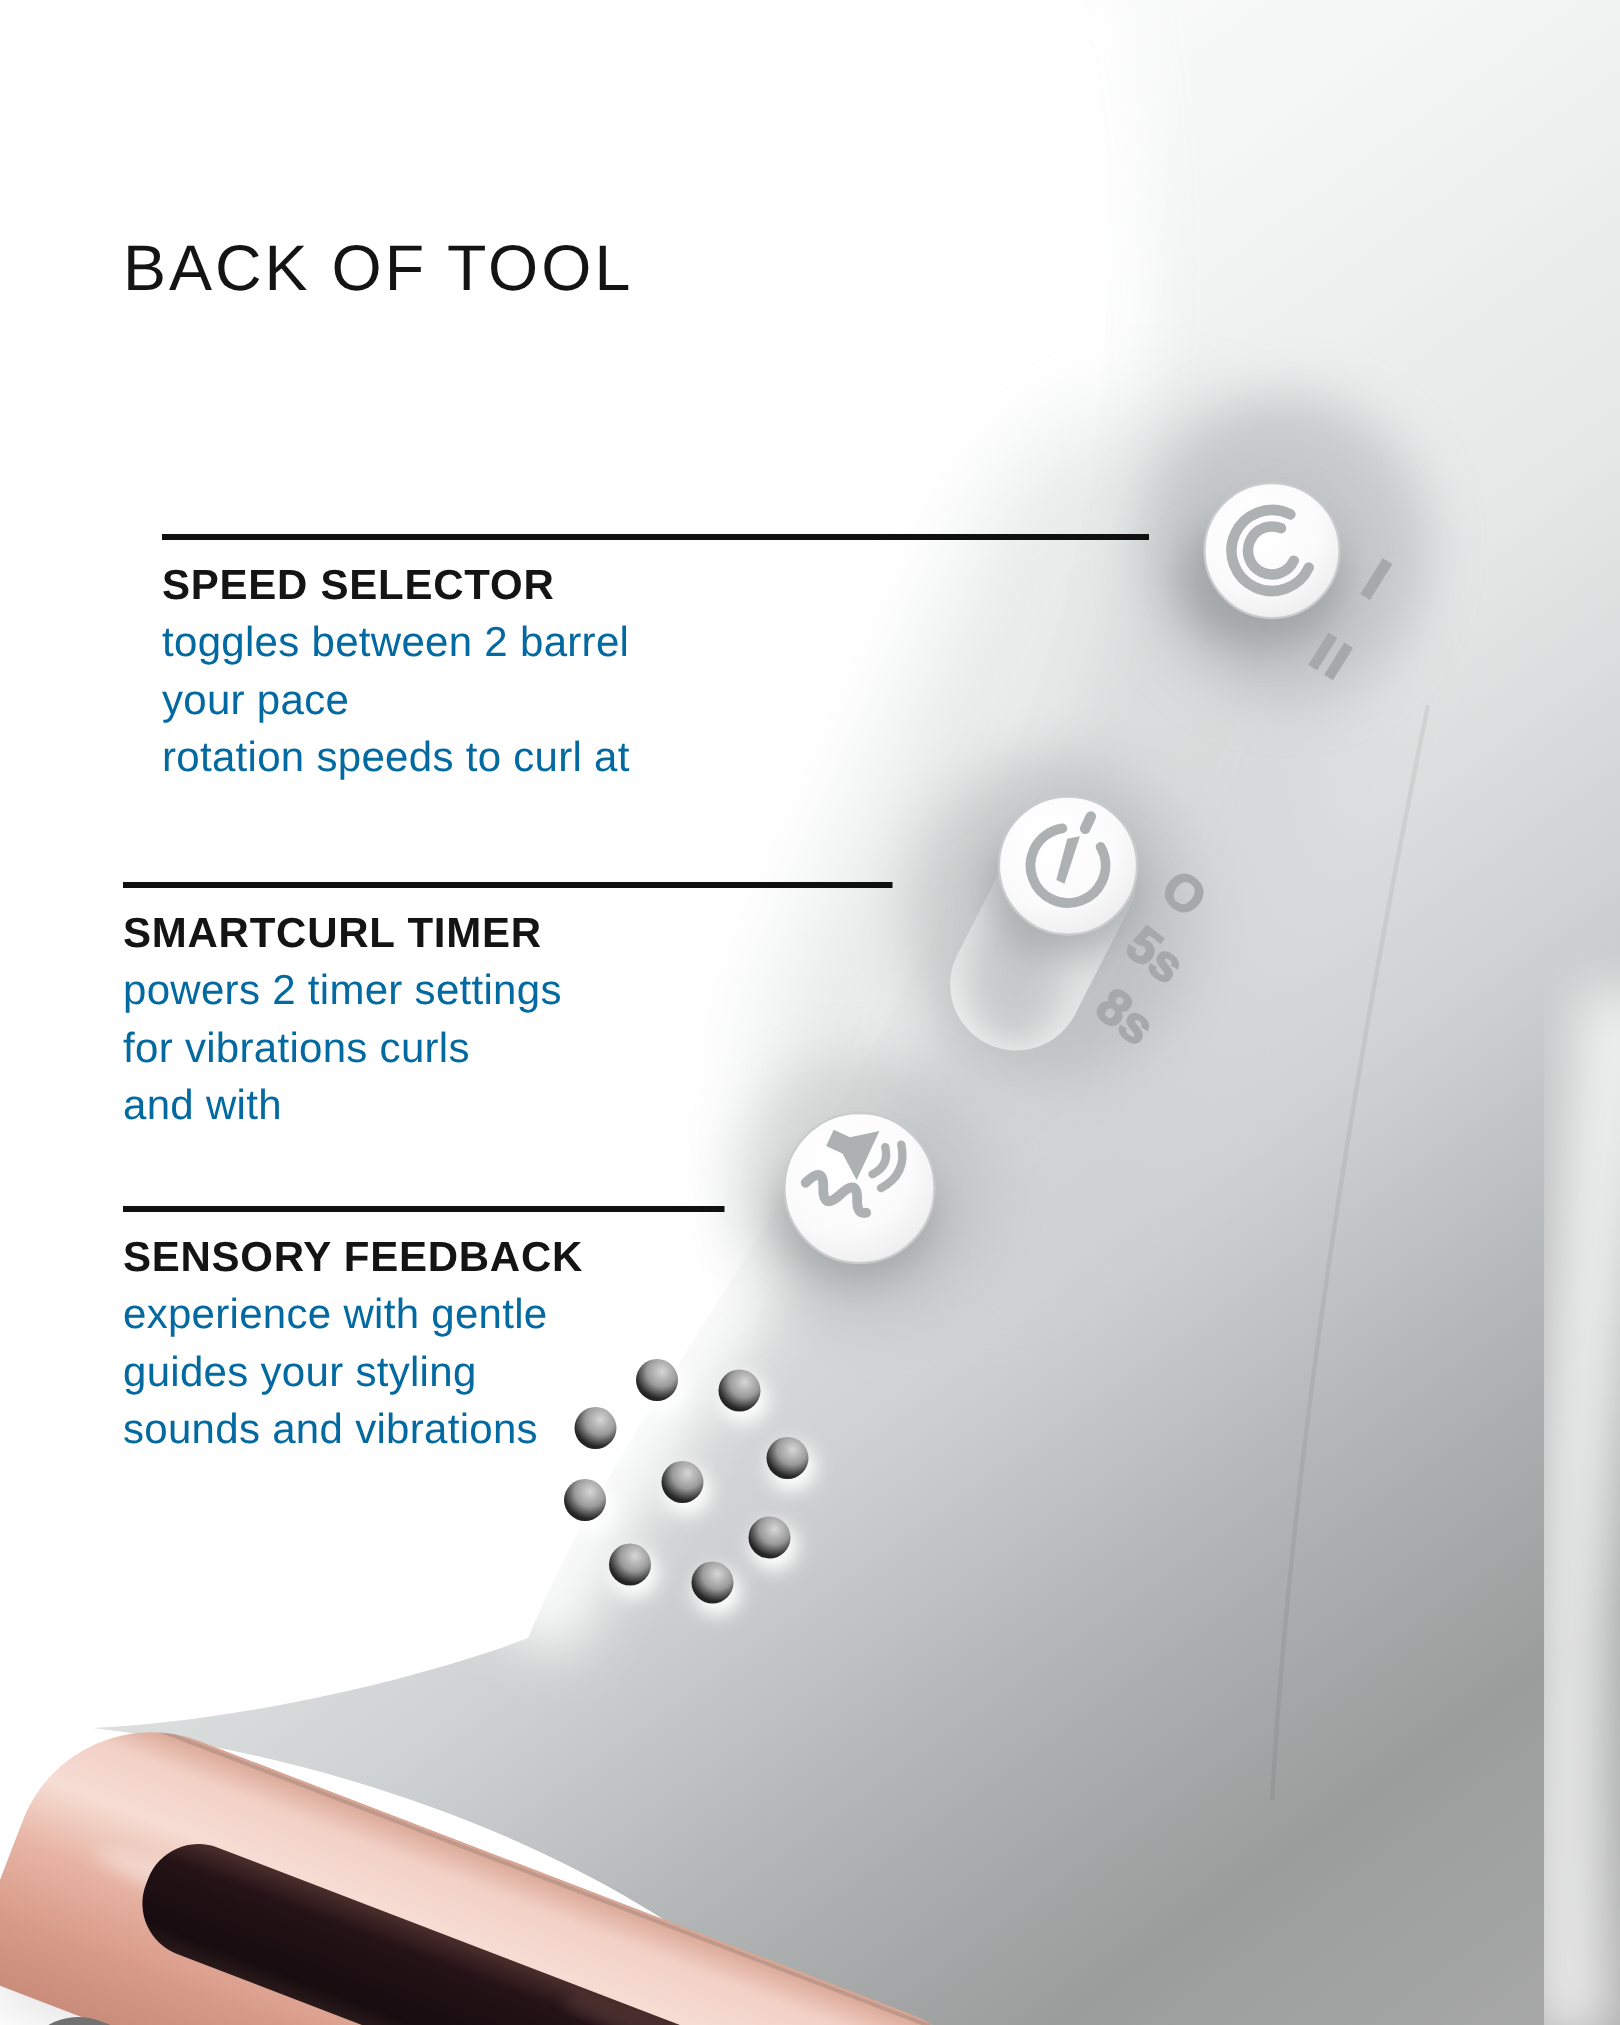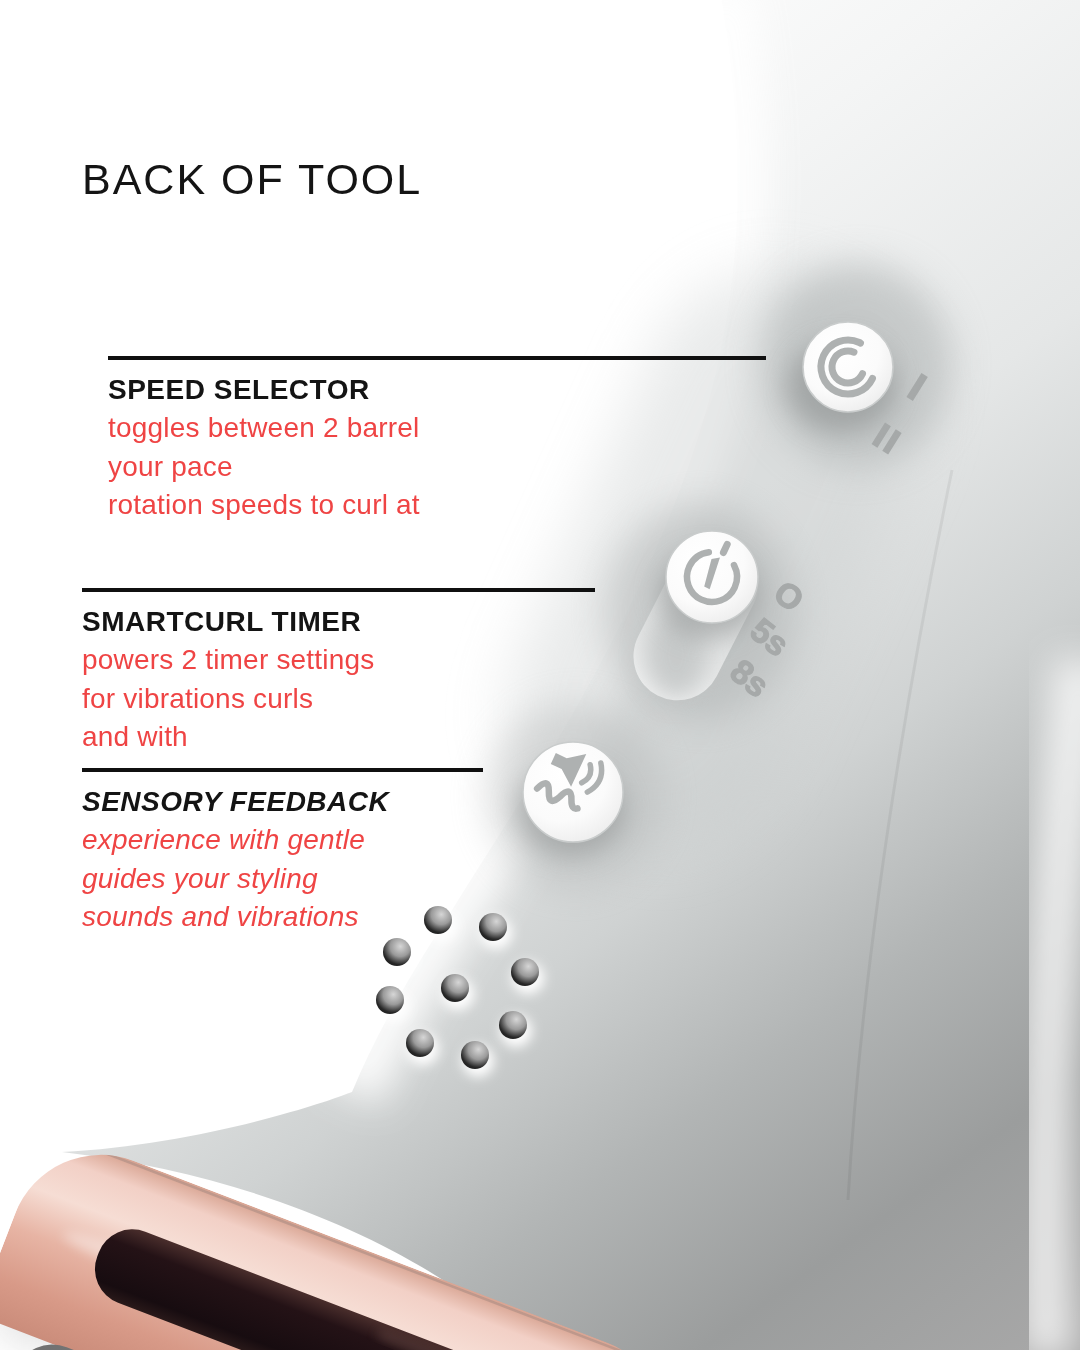--- a/index.html
+++ b/index.html
@@ -11,25 +11,25 @@
   .page-title{
     position:absolute;left:82px;top:155px;margin:0;
     font-size:43px;font-weight:400;letter-spacing:2px;color:#141414;text-align:right;
   }
   .callout{position:absolute;left:82px;}
   .callout .rule{height:4px;background:#101010;margin:0 0 11px 0;}
   .callout h2{
     margin:0;font-size:28px;font-weight:700;letter-spacing:0.5px;color:#141414;line-height:38px;
   }
   .callout .line{
-    font-size:28px;font-weight:400;color:#ef4444;line-height:38.5px;letter-spacing:0.2px;
+    font-size:28px;font-weight:400;color:#0369a1;line-height:38.5px;letter-spacing:0.2px;
   }
   #c1{top:356px;width:658px;margin-left:26px;}
   #c2{top:588px;width:513px;}
-  #c3{top:768px;width:401px;font-style:italic;}
+  #c3{top:804px;width:401px;}
 </style>
 </head>
 <body>
 
 <div class="canvas">
 
   <svg class="device-svg" viewBox="0 0 1080 1350" xmlns="http://www.w3.org/2000/svg">
     <defs>
       <linearGradient id="bodyGrad" gradientUnits="userSpaceOnUse" x1="330" y1="120" x2="1160" y2="1260">
         <stop offset="0" stop-color="#ffffff"></stop>

